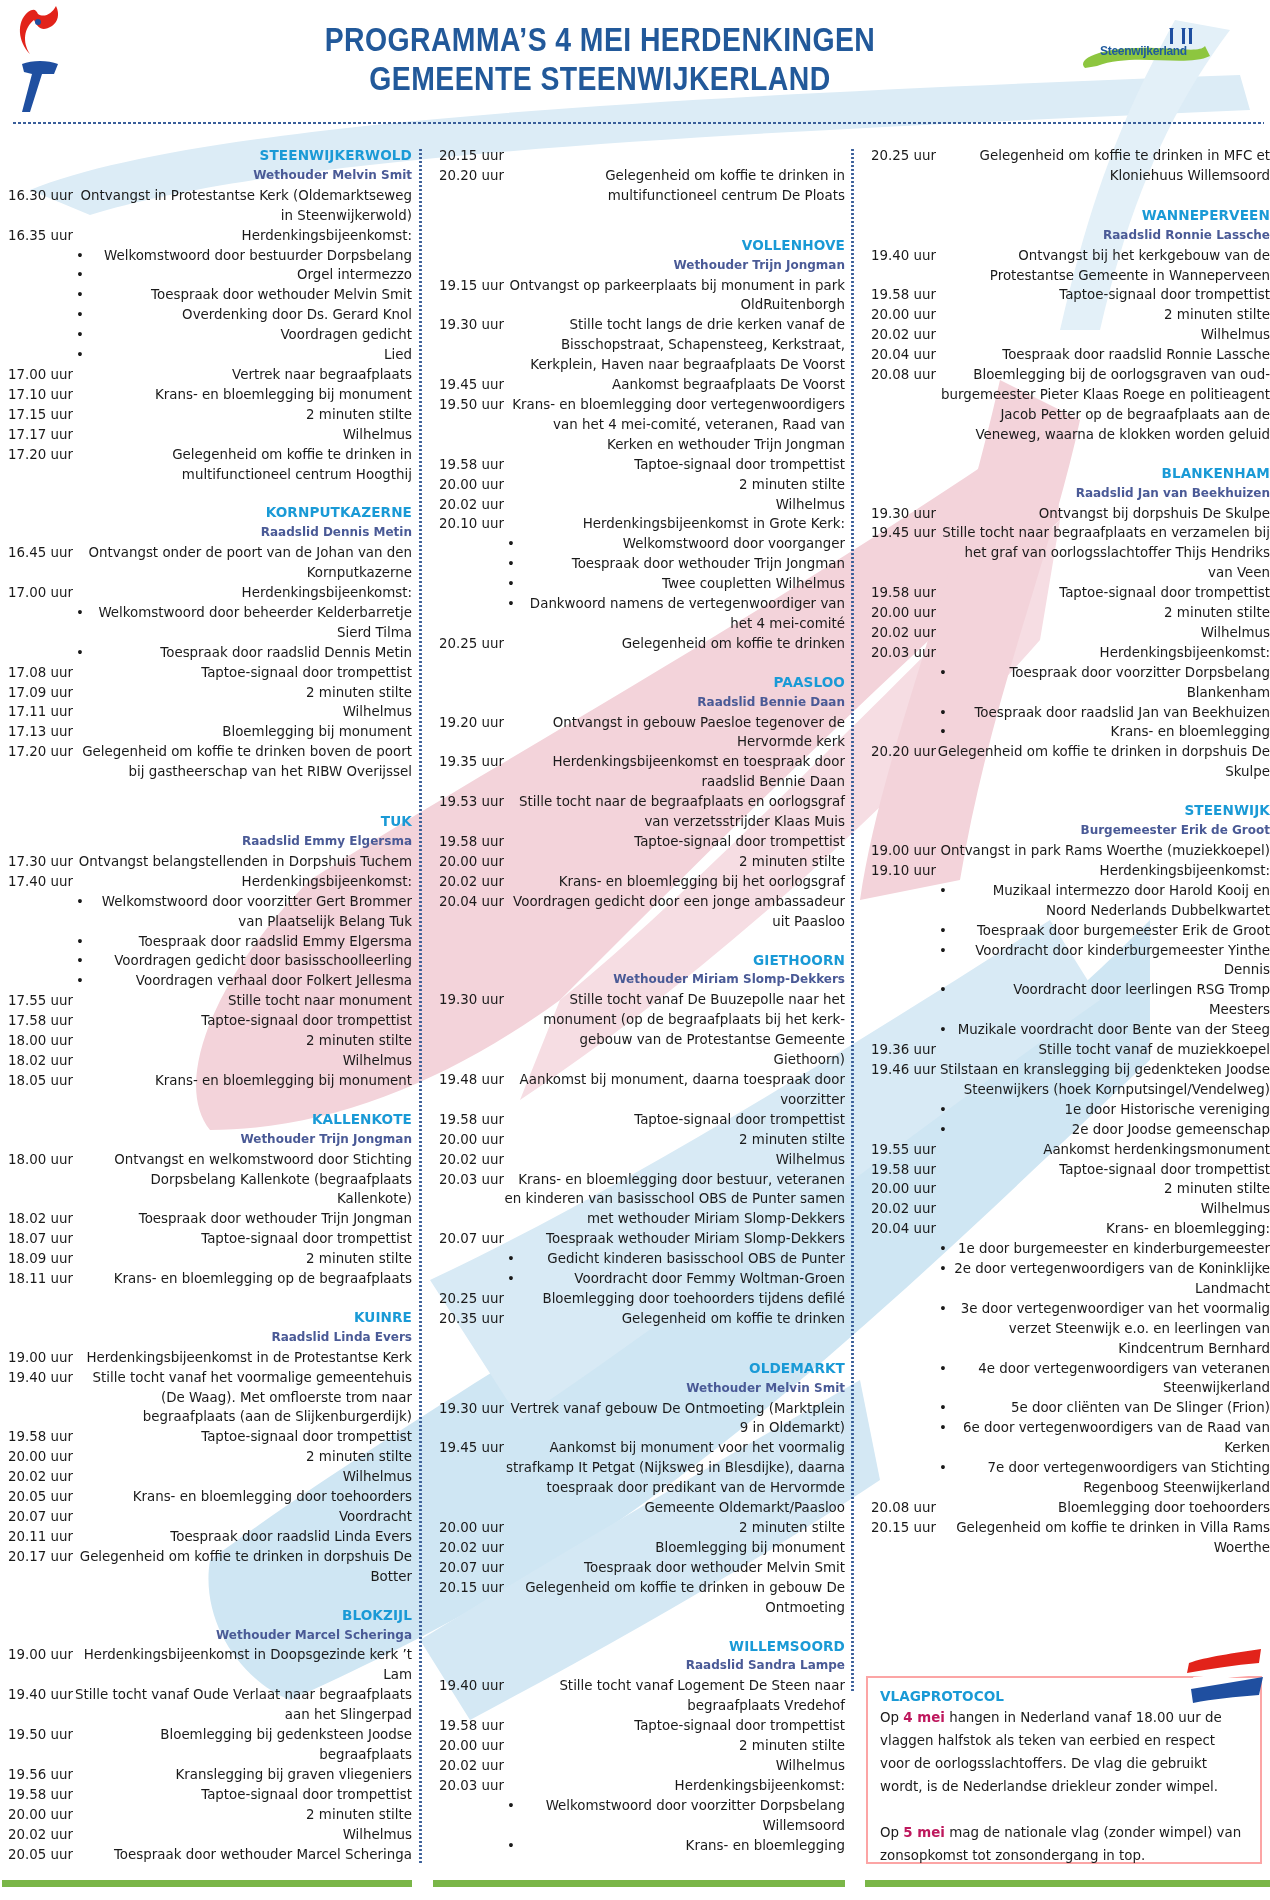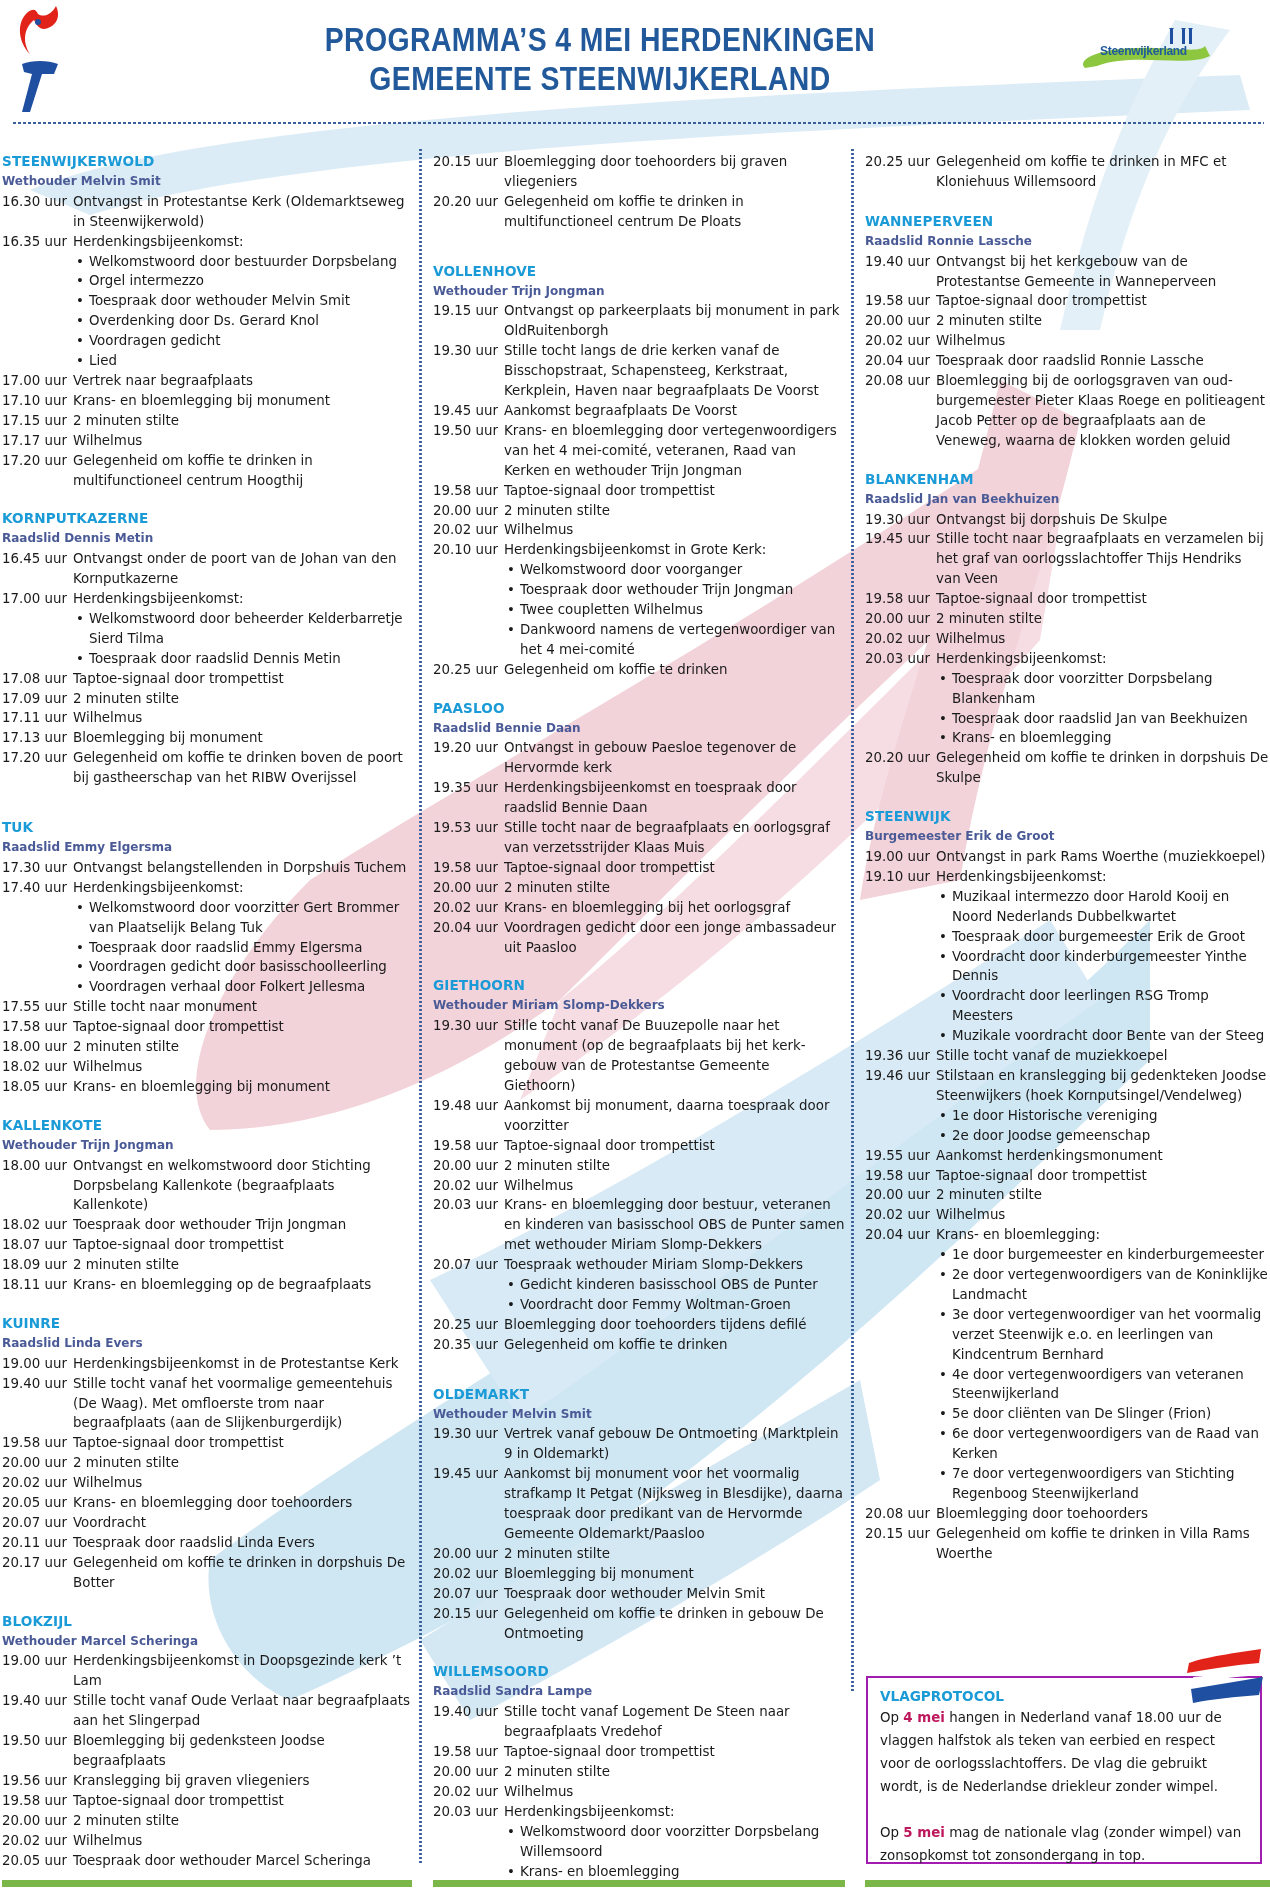--- a/index.html
+++ b/index.html
@@ -22,22 +22,22 @@
   .logo-right-text {
     position:absolute; left:1100px; top:44px; font-family:"Liberation Sans", sans-serif;
     font-weight:bold; font-size:12px; color:#1f5a9e; letter-spacing:-0.3px;
   }
   .dots {
     position:absolute; left:12px; right:6px; top:121px; height:4px;
     background-image:radial-gradient(circle, #3a5f9a 1.2px, transparent 1.5px);
     background-size:5px 4px; background-repeat:repeat-x;
   }
   .col {
-    position:absolute; top:152px; z-index:2;
-    font-size:13.4px; line-height:19.9px;
+    position:absolute; top:146px; z-index:2;
+    font-size:13.4px; line-height:19.9px;text-align:right;
   }
   .col.c1 { left:2px; width:410px; }
   .col.c2 { left:433px; width:412px; }
   .col.c3 { left:865px; width:405px; }
   .vdots {
     position:absolute; width:3px; top:148px; z-index:2;
     background-image:radial-gradient(circle, #3a5f9a 1.1px, transparent 1.4px);
     background-size:3px 4px; background-repeat:repeat-y;
   }
   .section { margin-bottom:19px; }
@@ -53,21 +53,21 @@
   .time { width:71px; flex:none; white-space:nowrap; }
   .desc { flex:1; }
   .bullets { margin:0; padding:0; list-style:none; }
   .bullets li { position:relative; padding-left:16px; }
   .bullets li::before {
     content:"\2022"; position:absolute; left:3px; top:0;
   }
   .green-bar { position:absolute; height:7px; top:1880px; background:#7ab648; z-index:2; }
   .flag-box {
     position:absolute; left:866px; top:1676px; width:396px; height:188px;
-    border:2px solid #a21caf; background:#ffffff; z-index:3; box-sizing:border-box;
+    border:2px solid #fca5a5; background:#ffffff; z-index:3; box-sizing:border-box;
     padding:10px 12px; font-size:13.4px; line-height:23px;
   }
   .flag-title { font-weight:bold; color:#1a9ad6; font-size:13.6px; line-height:20px; margin-top:-2px; }
   .flag-p { margin:0; }
   .flag-p + .flag-p { margin-top:23px; }
   .hl { font-weight:bold; color:#be185d; }
   .flag-stripes { position:absolute; left:1185px; top:1645px; width:80px; height:62px; z-index:4; }
 </style>
 </head>
 <body>
@@ -340,21 +340,20 @@
         <span class="time">20.05 uur</span>
         <span class="desc">Toespraak door wethouder Marcel Scheringa</span>
       </div>
   </div>
 </div>
 
 <div class="col c2">
   <div class="section" style="margin-bottom:30px">
     <div class="row">
         <span class="time">20.15 uur</span>
-        <span class="desc">Bloemlegging door toehoorders bij graven vliegeniers</span>
       </div>
     <div class="row">
         <span class="time">20.20 uur</span>
         <span class="desc">Gelegenheid om koffie te drinken in multifunctioneel centrum De Ploats</span>
       </div>
   </div>
 
   <div class="section">
     <div class="loc">VOLLENHOVE</div>
     <div class="official">Wethouder Trijn Jongman</div>

